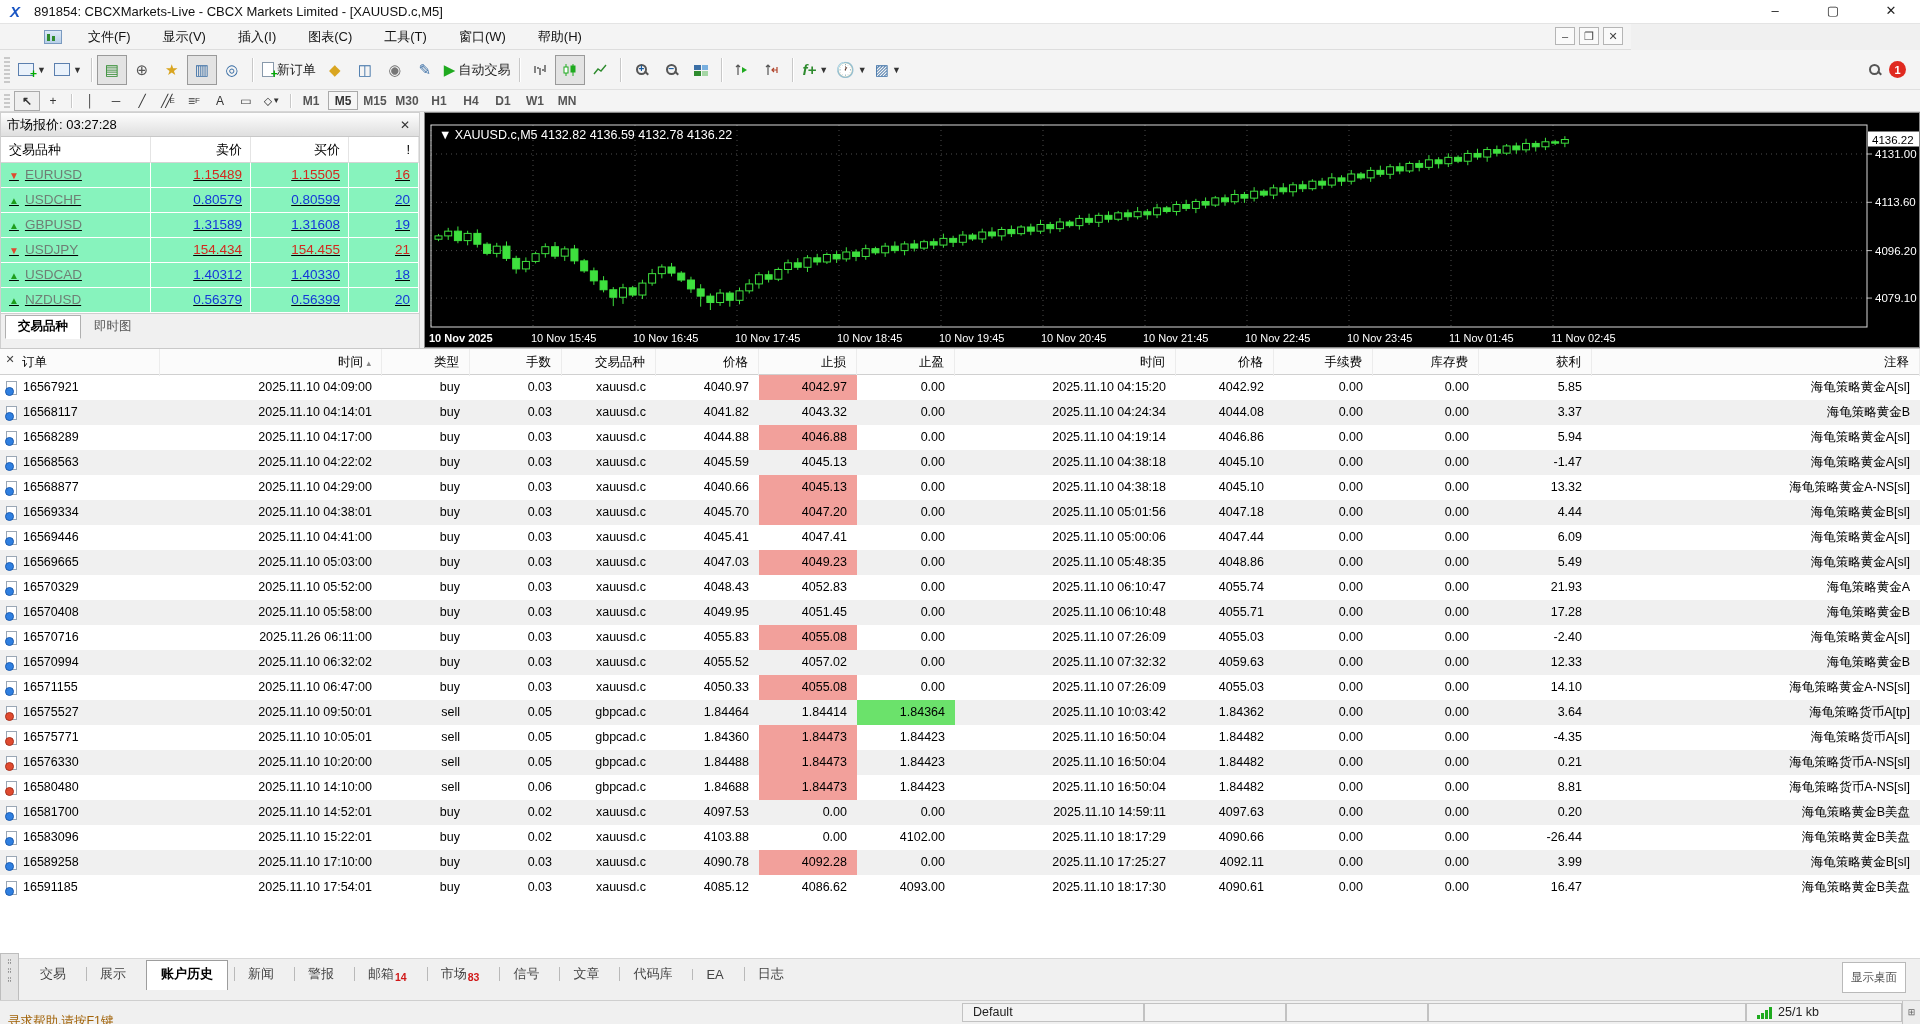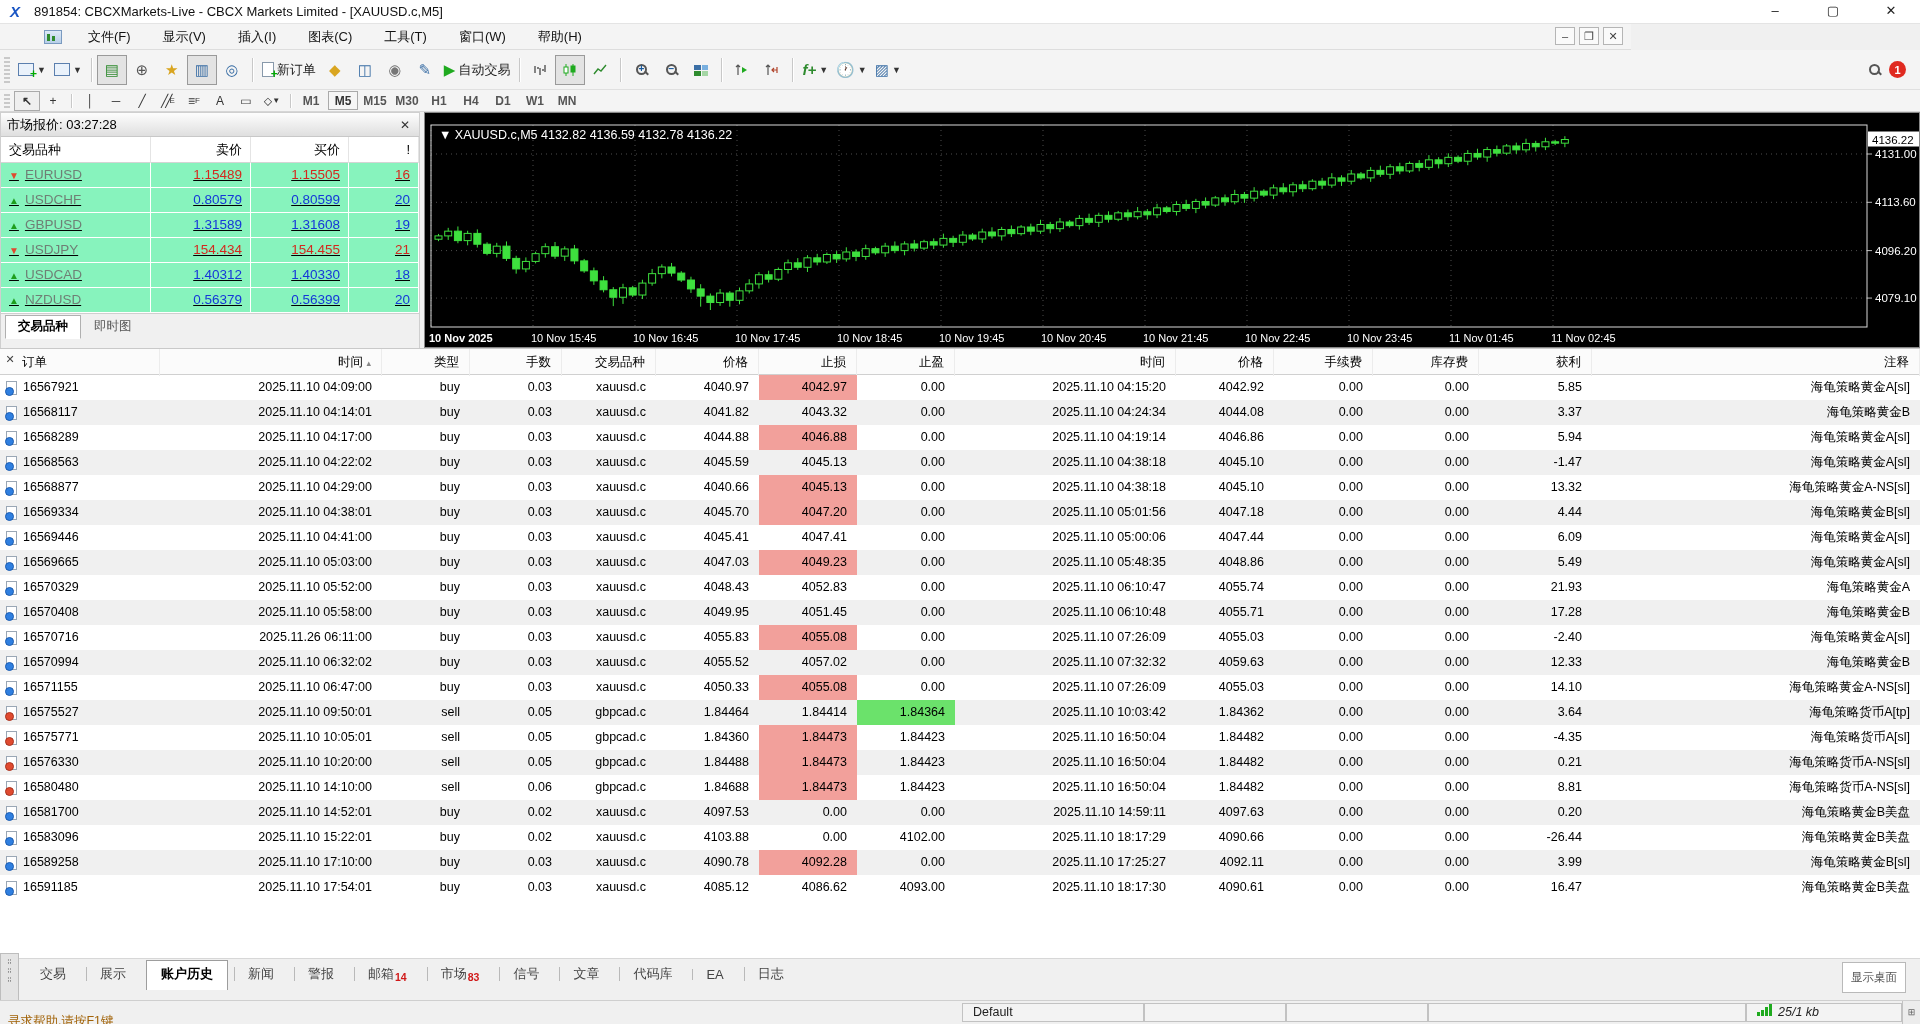--- a/index.html
+++ b/index.html
@@ -99,21 +99,21 @@
   .btab { padding:5px 14px 7px; color:#444; font-size:13px; position:relative; }
   .btab:not(.active):not(:first-child):before { content:""; position:absolute; left:0; top:7px; bottom:9px; width:1px; background:#b9b9b9; }
   .btab.active { background:#fff; border:1px solid #9d9d9d; border-bottom:none; font-weight:bold; color:#000; padding-top:4px; }
   .btab .bdg { color:#d01818; font-size:10.5px; font-weight:bold; vertical-align:sub; margin-left:1px; }
   .show-desktop { position:absolute; right:14px; top:3px; width:64px; height:31px; background:#fff; border:1px solid #b9b9b9; font-size:11.5px; color:#555; display:flex; align-items:center; justify-content:center; }
 
   
   .statusbar { position:absolute; left:0; top:1000px; width:1920px; height:24px; background:#f0f0f0; border-top:1px solid #cfcfcf; font-size:12.5px; }
   .sb-help { position:absolute; left:8px; top:12px; color:#a16207; }
   .sb-cell { position:absolute; top:2px; height:19px; border:1px solid #c2c2c2; background:#f3f3f3; line-height:17px; padding:0 10px; color:#222; }
-  .sb-conn { display:flex; align-items:flex-start; gap:6px;font-style:italic; }
+  .sb-conn { display:flex; align-items:center; gap:6px; }
   .bars { display:flex; align-items:flex-end; gap:1px; height:12px; }
   .bars i { width:3px; background:#1faa1f; display:block; }
   .sb-corner { position:absolute; right:0; top:0; width:18px; height:23px; border-left:1px solid #c2c2c2; background:#ececec; font-size:9px; color:#666; text-align:center; line-height:22px; }
 </style>
 </head>
 <body>
 
 <div id="app">
 
   <div class="titlebar">

